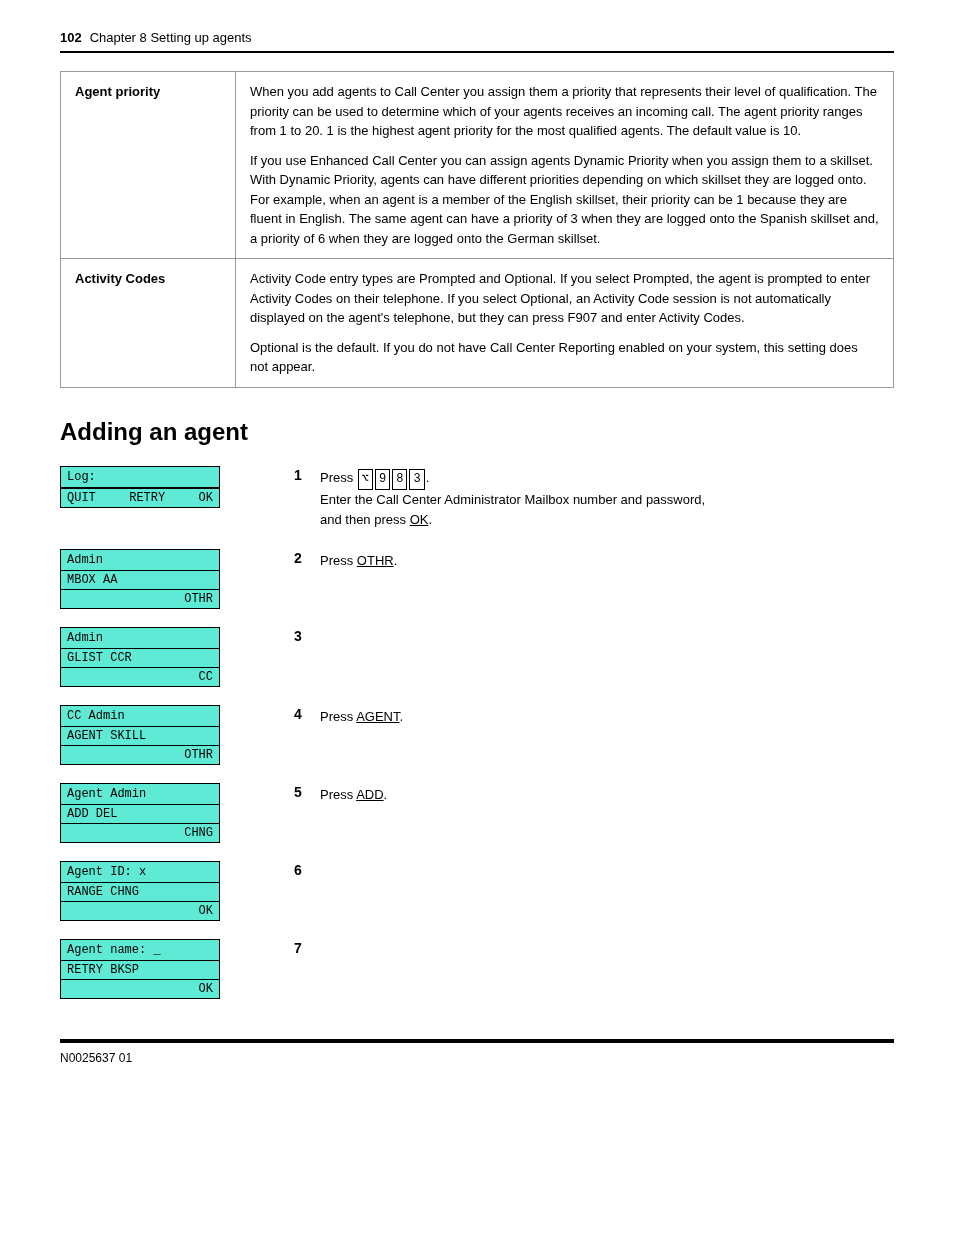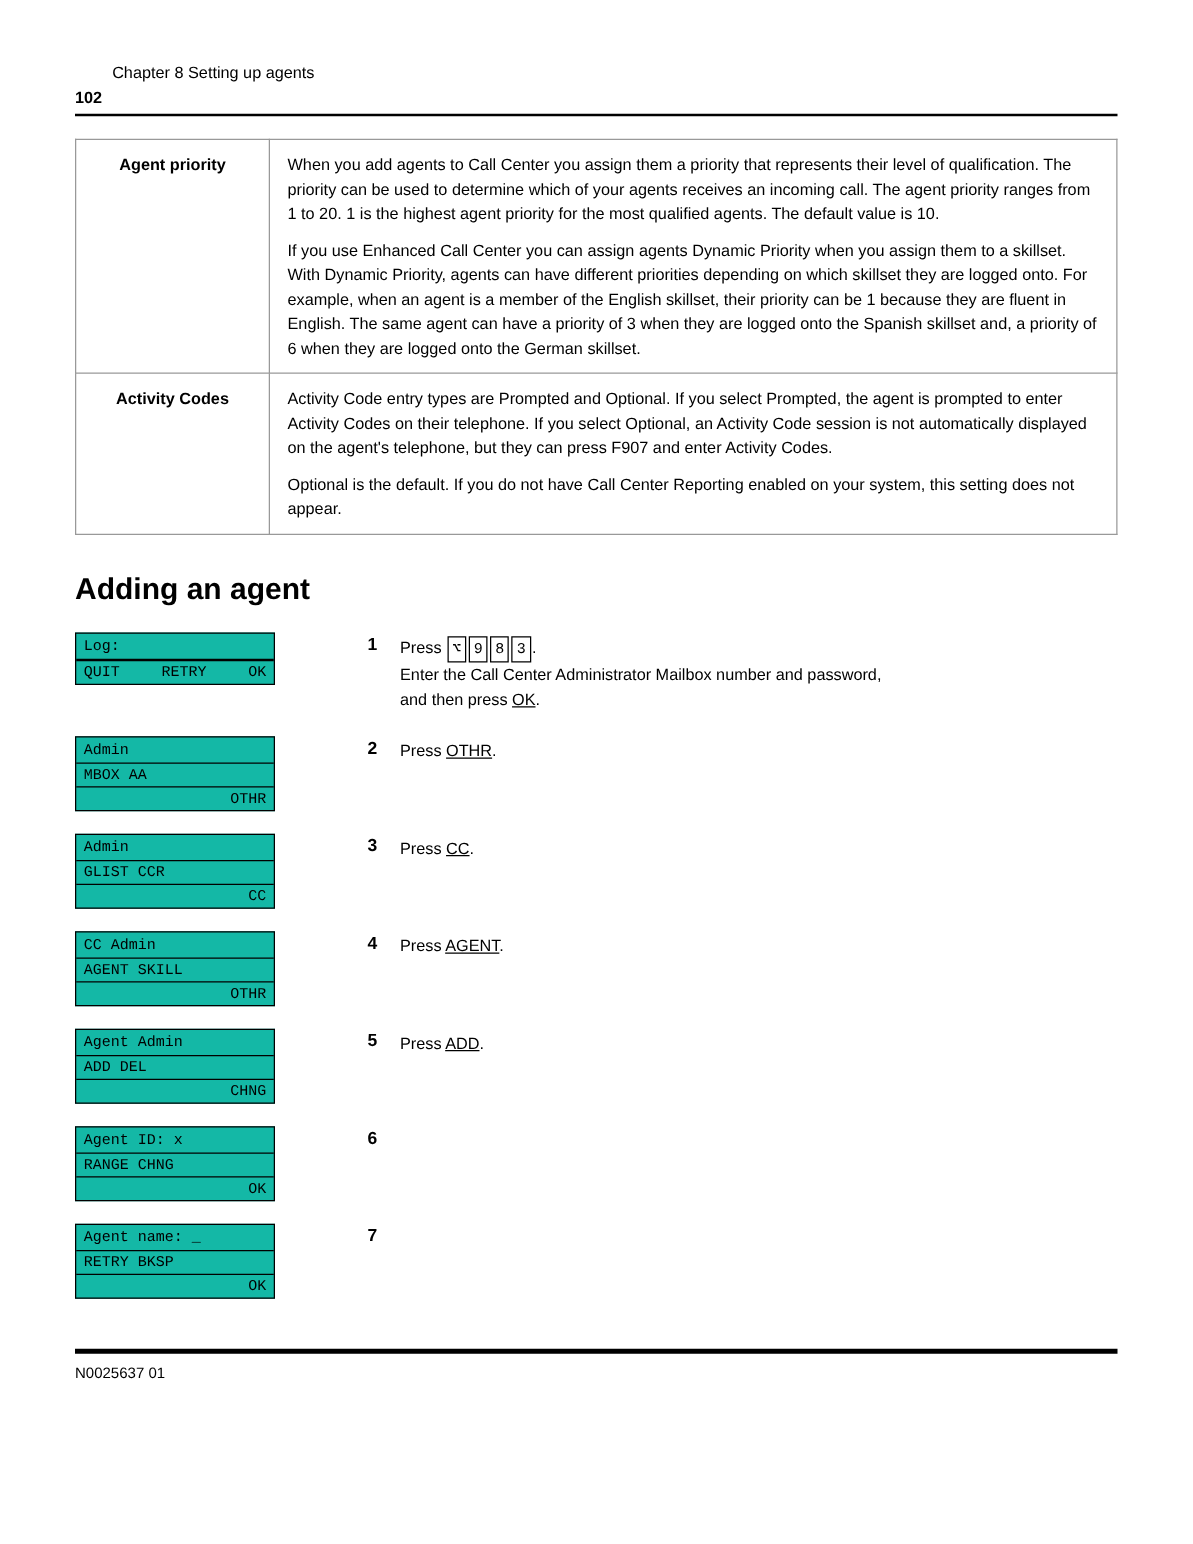--- a/index.html
+++ b/index.html
@@ -18,44 +18,42 @@
       display: flex;
       align-items: center;
       margin-bottom: 18px;
       border-bottom: 2px solid #000;
       padding-bottom: 6px;
     }
     .page-header .page-num {
       font-weight: bold;
       font-size: 13px;
       margin-right: 8px;
-      margin-top: 40px;
     }
     .page-header .chapter-title {
       font-size: 13px;
     }
 
     
     .ref-table {
       width: 100%;
       border-collapse: collapse;
       margin-bottom: 30px;
     }
     .ref-table td {
       border: 1px solid #999;
       padding: 10px 14px;
       vertical-align: top;
       font-size: 13px;
       line-height: 1.5;
     }
     .ref-table .term-cell {
-      width: 155px;
-      font-weight: bold;
-      font-size: 13px;
-      text-align: center;
+      width: 175px;
+      font-weight: bold;
+      font-size: 13px;
     }
     .ref-table .desc-cell p {
       margin-bottom: 10px;
     }
     .ref-table .desc-cell p:last-child {
       margin-bottom: 0;
     }
 
     
     .section-heading {
@@ -78,21 +76,21 @@
     .step-screen {
       width: 210px;
       flex-shrink: 0;
       margin-right: 24px;
     }
     
     .phone-screen {
       border: 1px solid #000;
       font-family: 'Courier New', Courier, monospace;
       font-size: 12px;
-      background: #14b8a6;
+      background: #5eead4;
       display: inline-block;
       min-width: 160px;
       max-width: 185px;
     }
     .phone-screen .screen-top {
       padding: 3px 6px;
       border-bottom: 1px solid #000;
       white-space: pre;
     }
     .phone-screen .screen-bottom {
@@ -171,21 +169,20 @@
       <div class="step-content step-text"><span>Press <span class="key-box">⌥</span><span class="key-box">9</span><span class="key-box">8</span><span class="key-box">3</span>.<br>Enter the Call Center Administrator Mailbox number and password,<br>and then press <span class="underline">OK</span>.</span></div>
     </div>
     <div class="step-row">
       <div class="step-screen"><div class="phone-screen"><div class="screen-top" style="border-bottom: 1px solid rgb(0, 0, 0); padding: 3px 6px; font-family: &quot;Courier New&quot;, Courier, monospace; font-size: 12px;">Admin</div><div style="padding: 2px 6px; font-family: &quot;Courier New&quot;, Courier, monospace; font-size: 12px;">MBOX  AA</div><div class="screen-bottom" style="border-top: 1px solid rgb(0, 0, 0); padding: 2px 6px; font-family: &quot;Courier New&quot;, Courier, monospace; font-size: 12px; display: flex; justify-content: space-between;"><span></span><span></span><span>OTHR</span></div></div></div>
       <div class="step-num-col">2</div>
       <div class="step-content step-text"><span>Press <span class="underline">OTHR</span>.</span></div>
     </div>
     <div class="step-row">
       <div class="step-screen"><div class="phone-screen"><div class="screen-top" style="border-bottom: 1px solid rgb(0, 0, 0); padding: 3px 6px; font-family: &quot;Courier New&quot;, Courier, monospace; font-size: 12px;">Admin</div><div style="padding: 2px 6px; font-family: &quot;Courier New&quot;, Courier, monospace; font-size: 12px;">GLIST  CCR</div><div class="screen-bottom" style="border-top: 1px solid rgb(0, 0, 0); padding: 2px 6px; font-family: &quot;Courier New&quot;, Courier, monospace; font-size: 12px; display: flex; justify-content: space-between;"><span></span><span></span><span>CC</span></div></div></div>
       <div class="step-num-col">3</div>
-      <div class="step-content step-text"><span>Press <span class="underline">CC</span>.</span></div>
     </div>
     <div class="step-row">
       <div class="step-screen"><div class="phone-screen"><div class="screen-top" style="border-bottom: 1px solid rgb(0, 0, 0); padding: 3px 6px; font-family: &quot;Courier New&quot;, Courier, monospace; font-size: 12px;">CC Admin</div><div style="padding: 2px 6px; font-family: &quot;Courier New&quot;, Courier, monospace; font-size: 12px;">AGENT  SKILL</div><div class="screen-bottom" style="border-top: 1px solid rgb(0, 0, 0); padding: 2px 6px; font-family: &quot;Courier New&quot;, Courier, monospace; font-size: 12px; display: flex; justify-content: space-between;"><span></span><span></span><span>OTHR</span></div></div></div>
       <div class="step-num-col">4</div>
       <div class="step-content step-text"><span>Press <span class="underline">AGENT</span>.</span></div>
     </div>
     <div class="step-row">
       <div class="step-screen"><div class="phone-screen"><div class="screen-top" style="border-bottom: 1px solid rgb(0, 0, 0); padding: 3px 6px; font-family: &quot;Courier New&quot;, Courier, monospace; font-size: 12px;">Agent Admin</div><div style="padding: 2px 6px; font-family: &quot;Courier New&quot;, Courier, monospace; font-size: 12px;">ADD    DEL</div><div class="screen-bottom" style="border-top: 1px solid rgb(0, 0, 0); padding: 2px 6px; font-family: &quot;Courier New&quot;, Courier, monospace; font-size: 12px; display: flex; justify-content: space-between;"><span></span><span></span><span>CHNG</span></div></div></div>
       <div class="step-num-col">5</div>
       <div class="step-content step-text"><span>Press <span class="underline">ADD</span>.</span></div>

